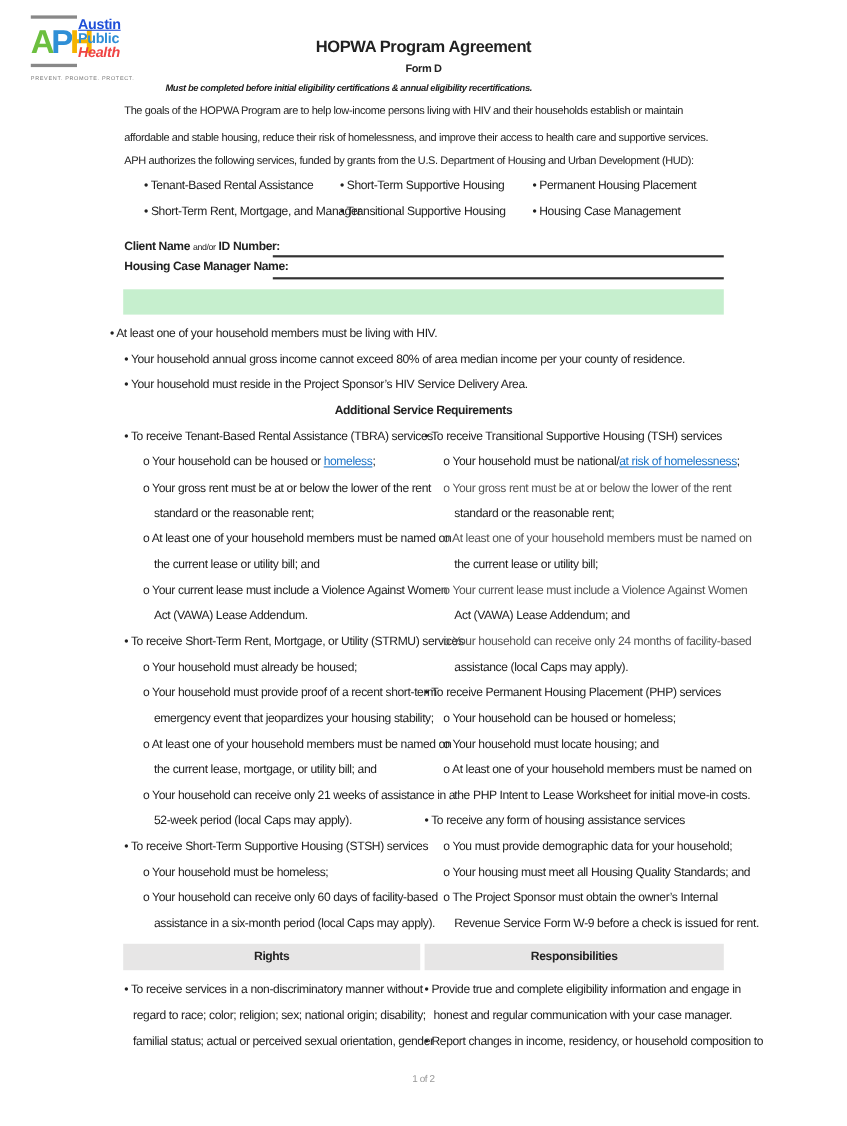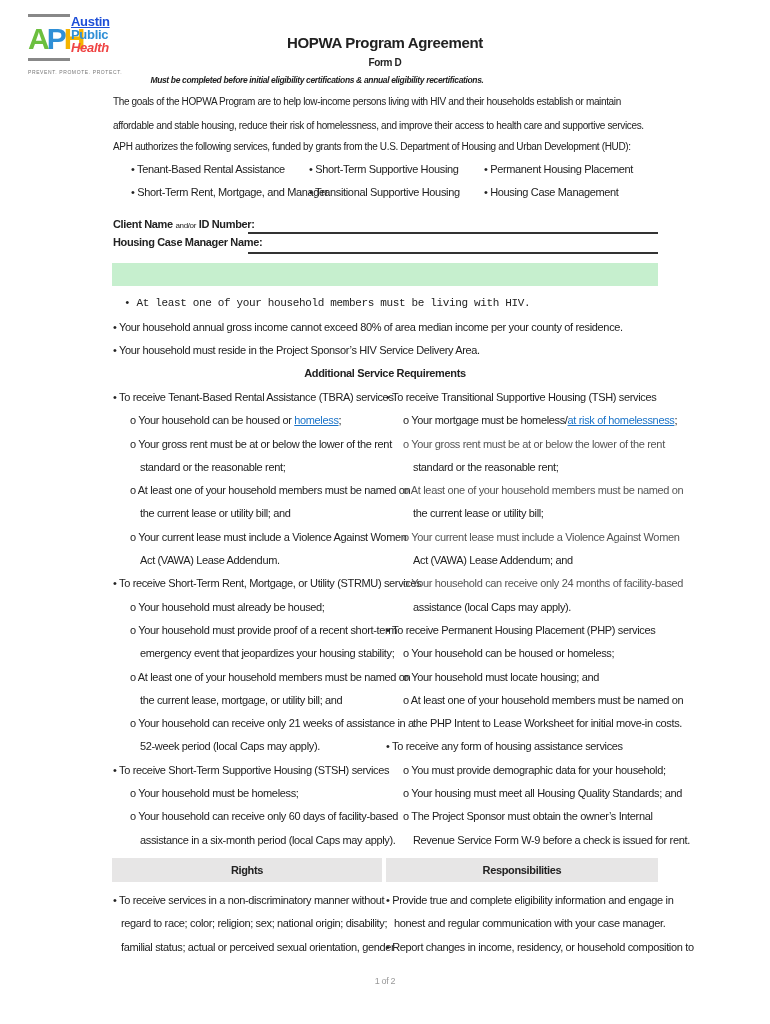--- a/index.html
+++ b/index.html
@@ -70,21 +70,21 @@
 <div class="abs svc narrow" style="left:309px; top:186px;">• Transitional Supportive Housing</div>
 <div class="abs svc narrow" style="left:484px; top:186px;">• Housing Case Management</div>
 
 <div class="abs lbl narrow" style="left:113px; top:218px;"><span>Client Name </span><small>and/or</small><span> ID Number:</span></div>
 <div class="line" style="top:232px;"></div>
 <div class="abs lbl narrow" style="left:113px; top:236px;">Housing Case Manager Name:</div>
 <div class="line" style="top:252px;"></div>
 
 <div class="abs green"></div>
 
-<div class="abs bul narrow" style="left:124px; top:297px;font-family:Liberation Mono, monospace;">• At least one of your household members must be living with HIV.</div>
+<div class="abs bul narrow" style="left:100px; top:297px;">• At least one of your household members must be living with HIV.</div>
 <div class="abs bul narrow" style="left:113px; top:321px;">• Your household annual gross income cannot exceed 80% of area median income per your county of residence.</div>
 <div class="abs bul narrow" style="left:113px; top:344px;">• Your household must reside in the Project Sponsor’s HIV Service Delivery Area.</div>
 
 <div class="abs sec narrow">Additional Service Requirements</div>
 
 <div class="abs col narrow" style="left:113px; top:386px;">
   <div>• To receive Tenant-Based Rental Assistance (TBRA) services</div>
   <div class="sub"><span>o Your household can be housed or </span><span class="link">homeless</span><span>;</span></div>
   <div class="sub">o Your gross rent must be at or below the lower of the rent</div>
   <div class="cont">standard or the reasonable rent;</div>
@@ -101,21 +101,21 @@
   <div class="sub">o Your household can receive only 21 weeks of assistance in a</div>
   <div class="cont">52-week period (local Caps may apply).</div>
   <div>• To receive Short-Term Supportive Housing (STSH) services</div>
   <div class="sub">o Your household must be homeless;</div>
   <div class="sub">o Your household can receive only 60 days of facility-based</div>
   <div class="cont">assistance in a six-month period (local Caps may apply).</div>
 </div>
 
 <div class="abs col narrow" style="left:386px; top:386px;">
   <div>• To receive Transitional Supportive Housing (TSH) services</div>
-  <div class="sub"><span>o Your mortgage must be homeless/</span><span class="link">at risk of homelessness</span><span>;</span></div>
+  <div class="sub"><span>o Your household must be national/</span><span class="link">at risk of homelessness</span><span>;</span></div>
   <div class="sub gray">o Your gross rent must be at or below the lower of the rent</div>
   <div class="cont">standard or the reasonable rent;</div>
   <div class="sub gray">o At least one of your household members must be named on</div>
   <div class="cont">the current lease or utility bill;</div>
   <div class="sub gray">o Your current lease must include a Violence Against Women</div>
   <div class="cont">Act (VAWA) Lease Addendum; and</div>
   <div class="sub gray">o Your household can receive only 24 months of facility-based</div>
   <div class="cont">assistance (local Caps may apply).</div>
   <div>• To receive Permanent Housing Placement (PHP) services</div>
   <div class="sub">o Your household can be housed or homeless;</div>

